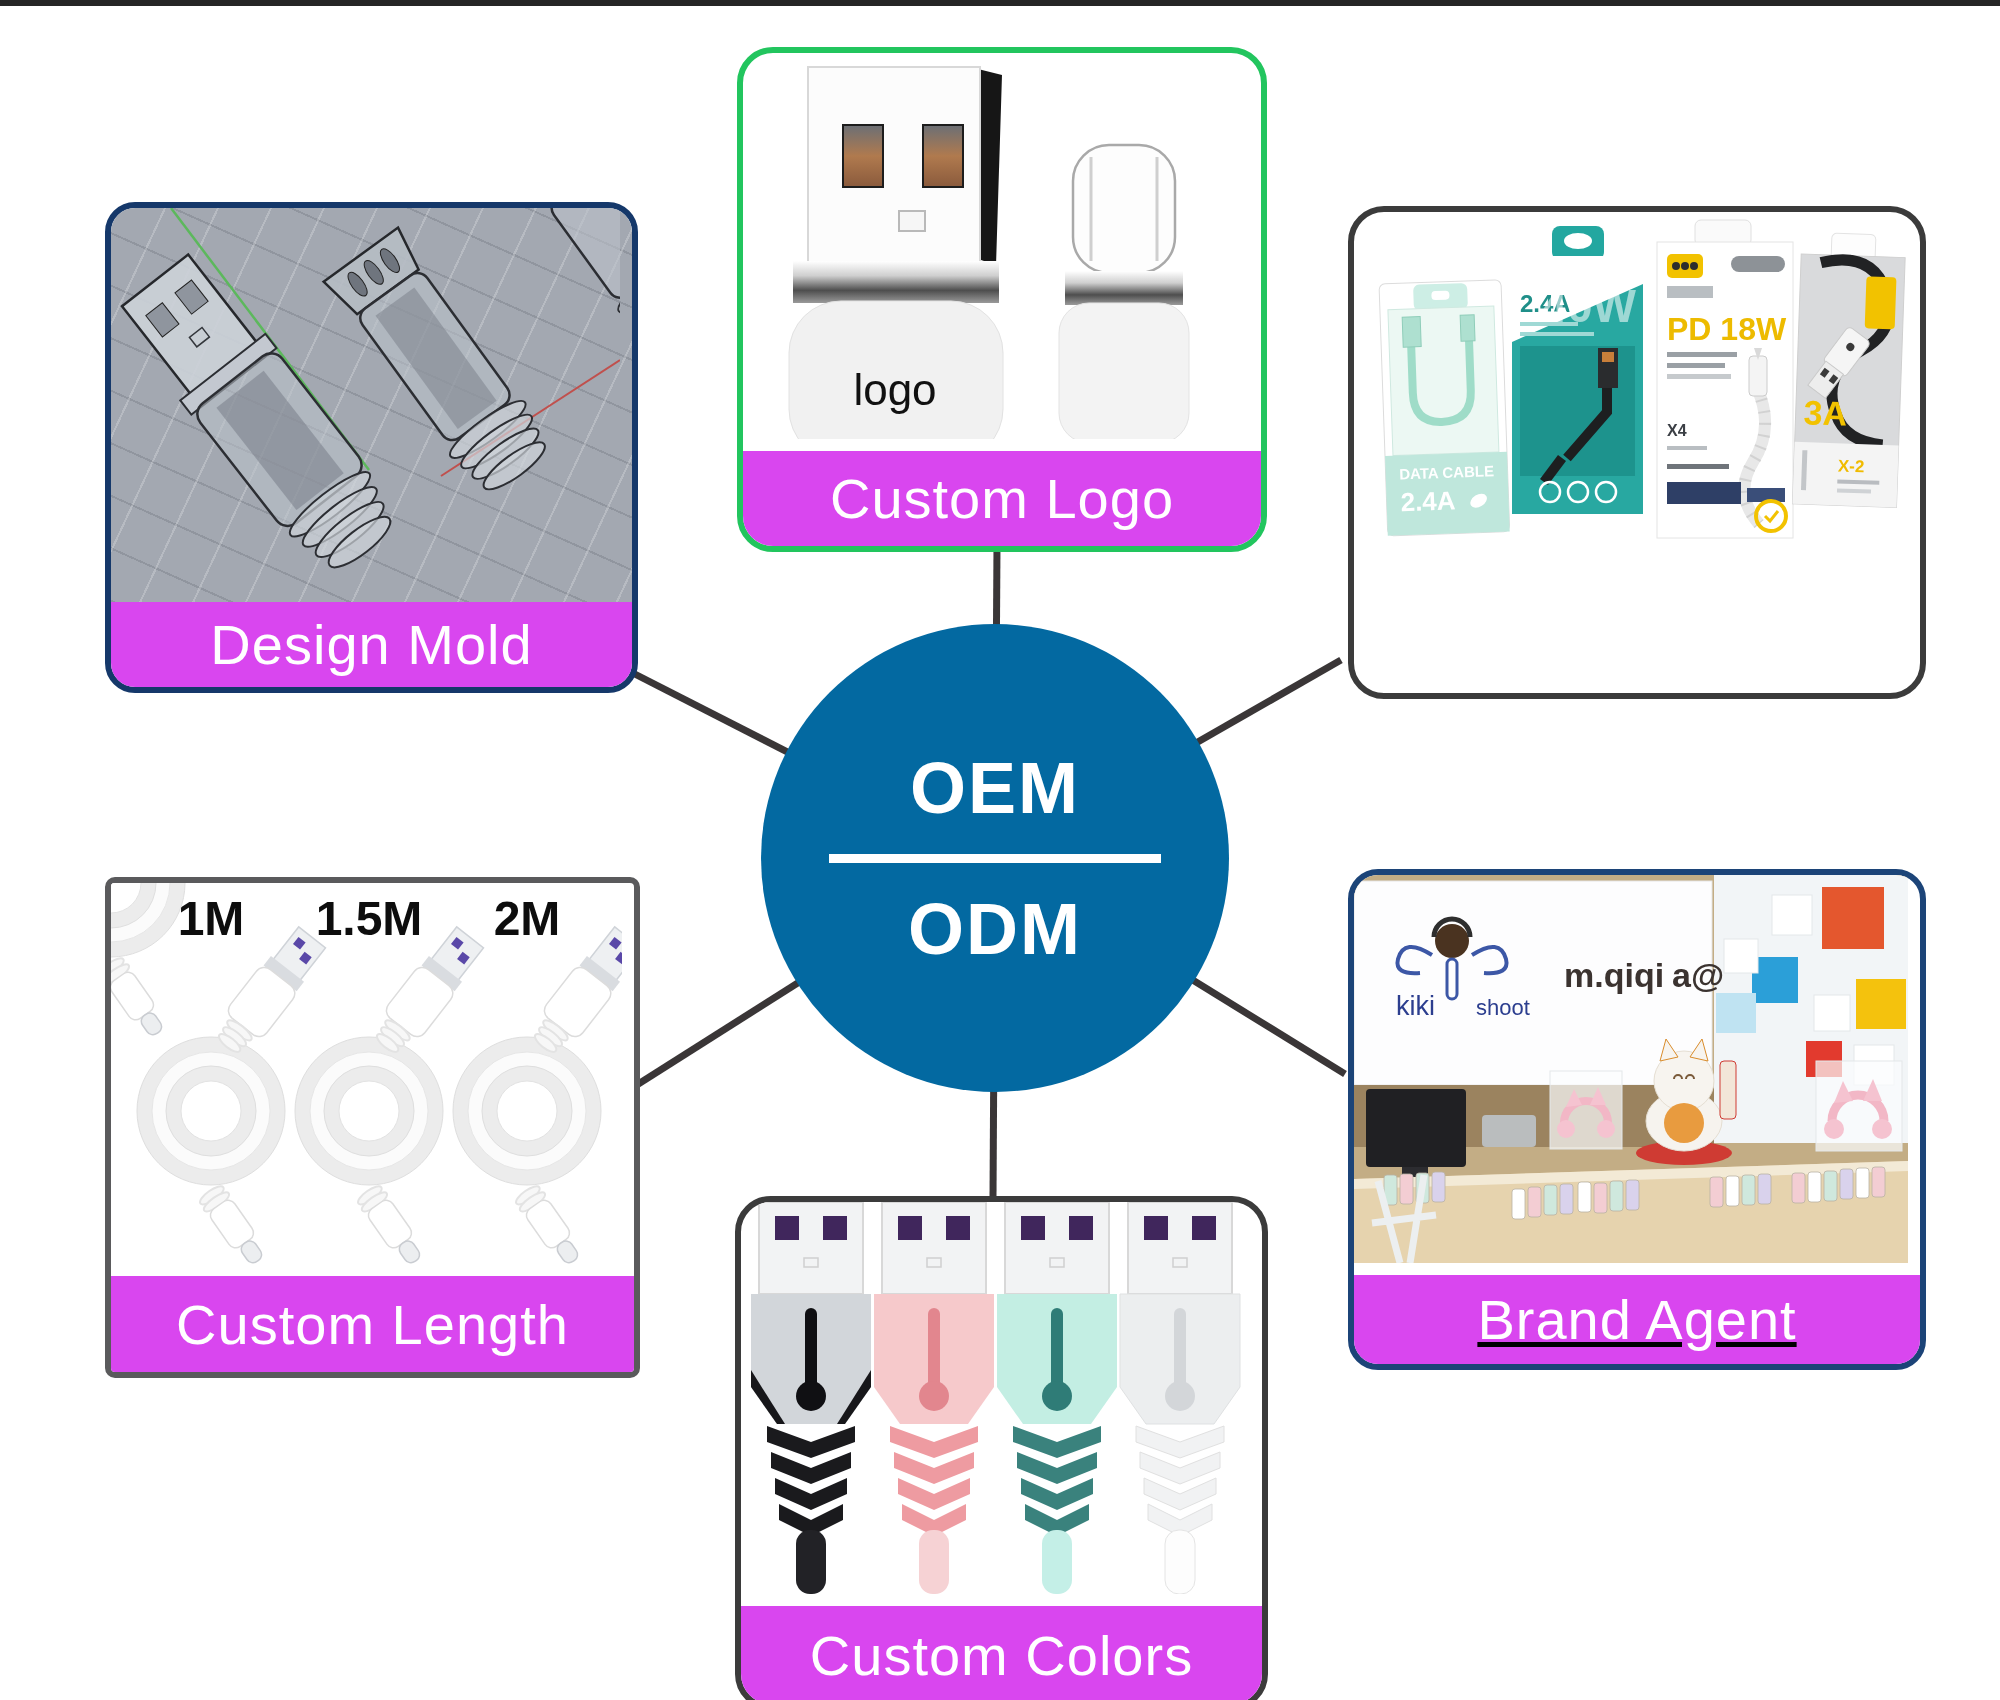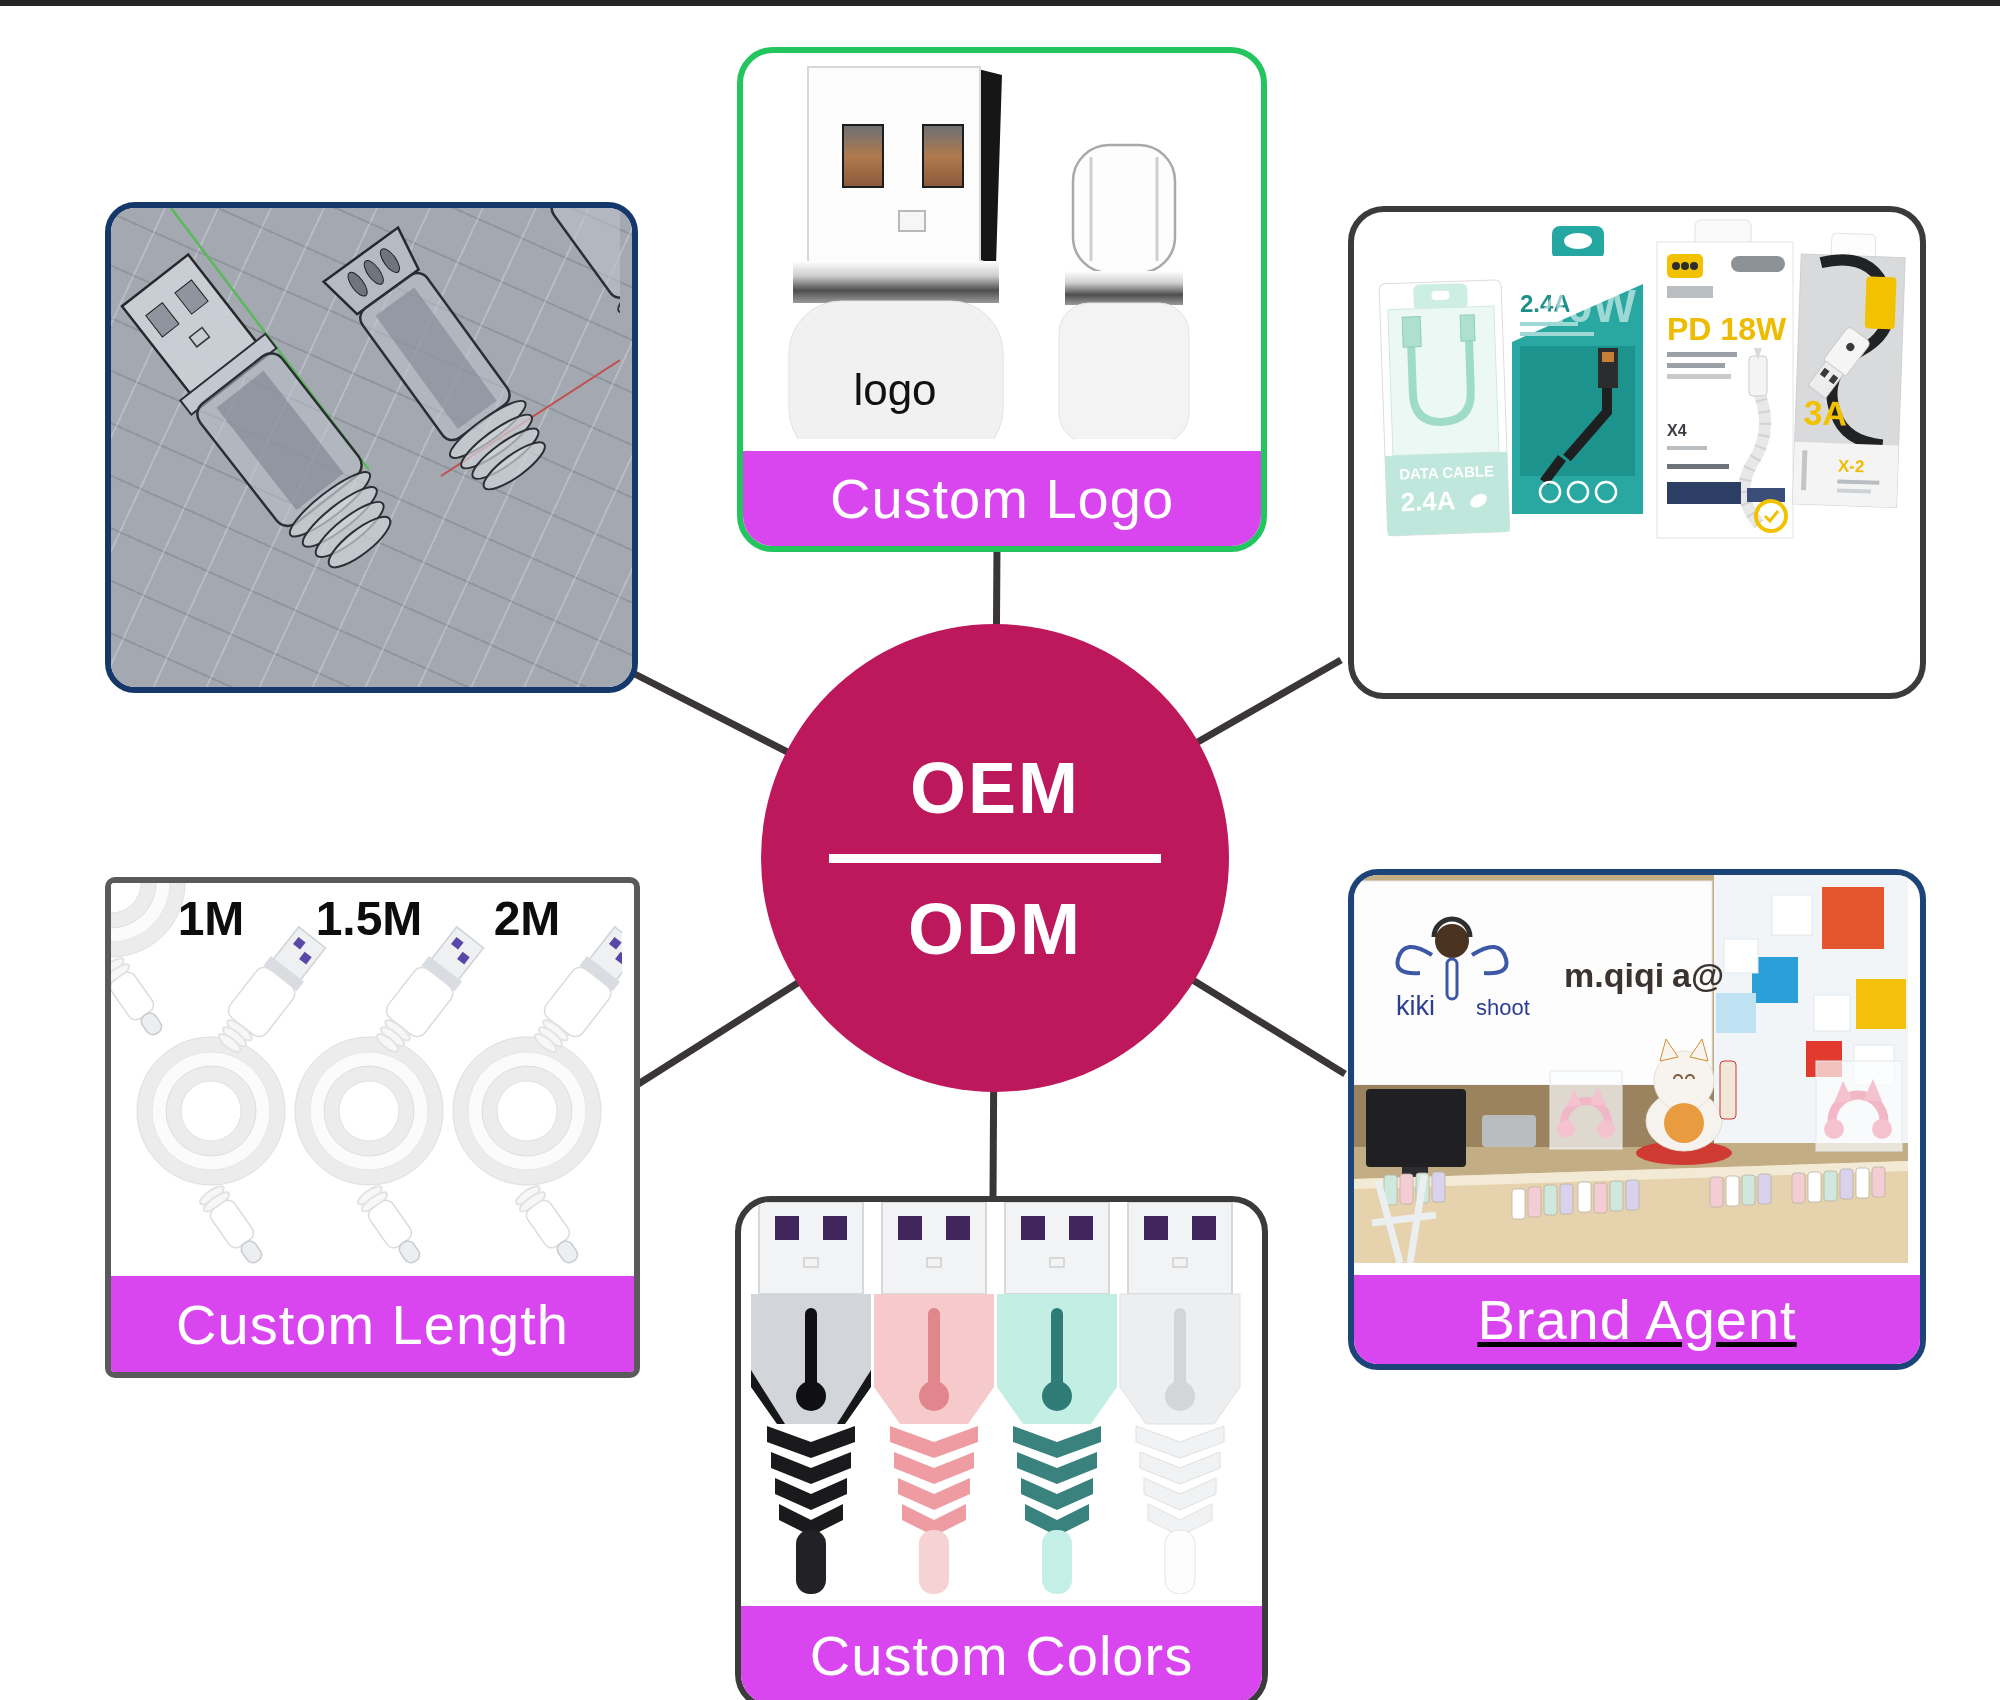--- a/index.html
+++ b/index.html
@@ -1,21 +1,21 @@
 <!DOCTYPE html>
 <html><head>
 <meta charset="utf-8">
 <style>
   html,body{margin:0;padding:0;background:#ffffff;}
   .canvas{position:relative;width:2000px;height:1700px;background:#ffffff;overflow:hidden;
           font-family:"Liberation Sans", sans-serif;}
   .topbar{position:absolute;left:0;top:0;width:2000px;height:6px;background:#262626;}
   .lines{position:absolute;left:0;top:0;z-index:0;}
   .hub{position:absolute;left:761px;top:624px;width:468px;height:468px;border-radius:50%;
-       background:#be185d;z-index:1;display:flex;flex-direction:column;align-items:center;
+       background:#0369a1;z-index:1;display:flex;flex-direction:column;align-items:center;
        justify-content:center;}
   .hub-text{color:#ffffff;font-size:72px;font-weight:bold;letter-spacing:2px;line-height:1;}
   .hub-divider{width:332px;height:9px;background:#ffffff;margin:30px 0;}
   .card{position:absolute;z-index:2;margin:0;background:#ffffff;overflow:hidden;
         display:flex;flex-direction:column;}
   .card .content{flex:1;position:relative;overflow:hidden;}
   .card .band{flex:0 0 auto;background:#d946ef;color:#ffffff;display:flex;align-items:center;
         justify-content:center;font-size:56px;font-weight:400;letter-spacing:1px;}
   #card-design-mold{left:105px;top:202px;width:521px;height:479px;border:6px solid #15386a;border-radius:30px;}
   #card-design-mold .band{height:85px;}
@@ -97,20 +97,21 @@
         </g>
         <g transform="translate(480,-10) rotate(-36)">
           <rect x="-40" y="-20" width="80" height="120" rx="12" fill="#bcc2ca" fill-opacity="0.6" stroke="#2c2e33" stroke-width="2.5"></rect>
           <g stroke="#2c2e33" stroke-width="2" fill="#cfd4da" fill-opacity="0.7">
             <ellipse cx="0" cy="108" rx="44" ry="11"></ellipse>
               <ellipse cx="0" cy="123" rx="41" ry="11"></ellipse>
           </g>
         </g>
       </svg>
     </div>
+    <figcaption class="band">Design Mold</figcaption>
   </figure>
 
   <figure class="card" id="card-custom-logo">
     <div class="content">
       <svg width="506" height="386" viewBox="0 0 506 386">
         <defs>
           <linearGradient id="chrome" x1="0" y1="0" x2="0" y2="1">
             <stop offset="0" stop-color="#ffffff"></stop>
               <stop offset="0.35" stop-color="#cfcfcf"></stop>
             <stop offset="0.7" stop-color="#4e4e4e"></stop>

